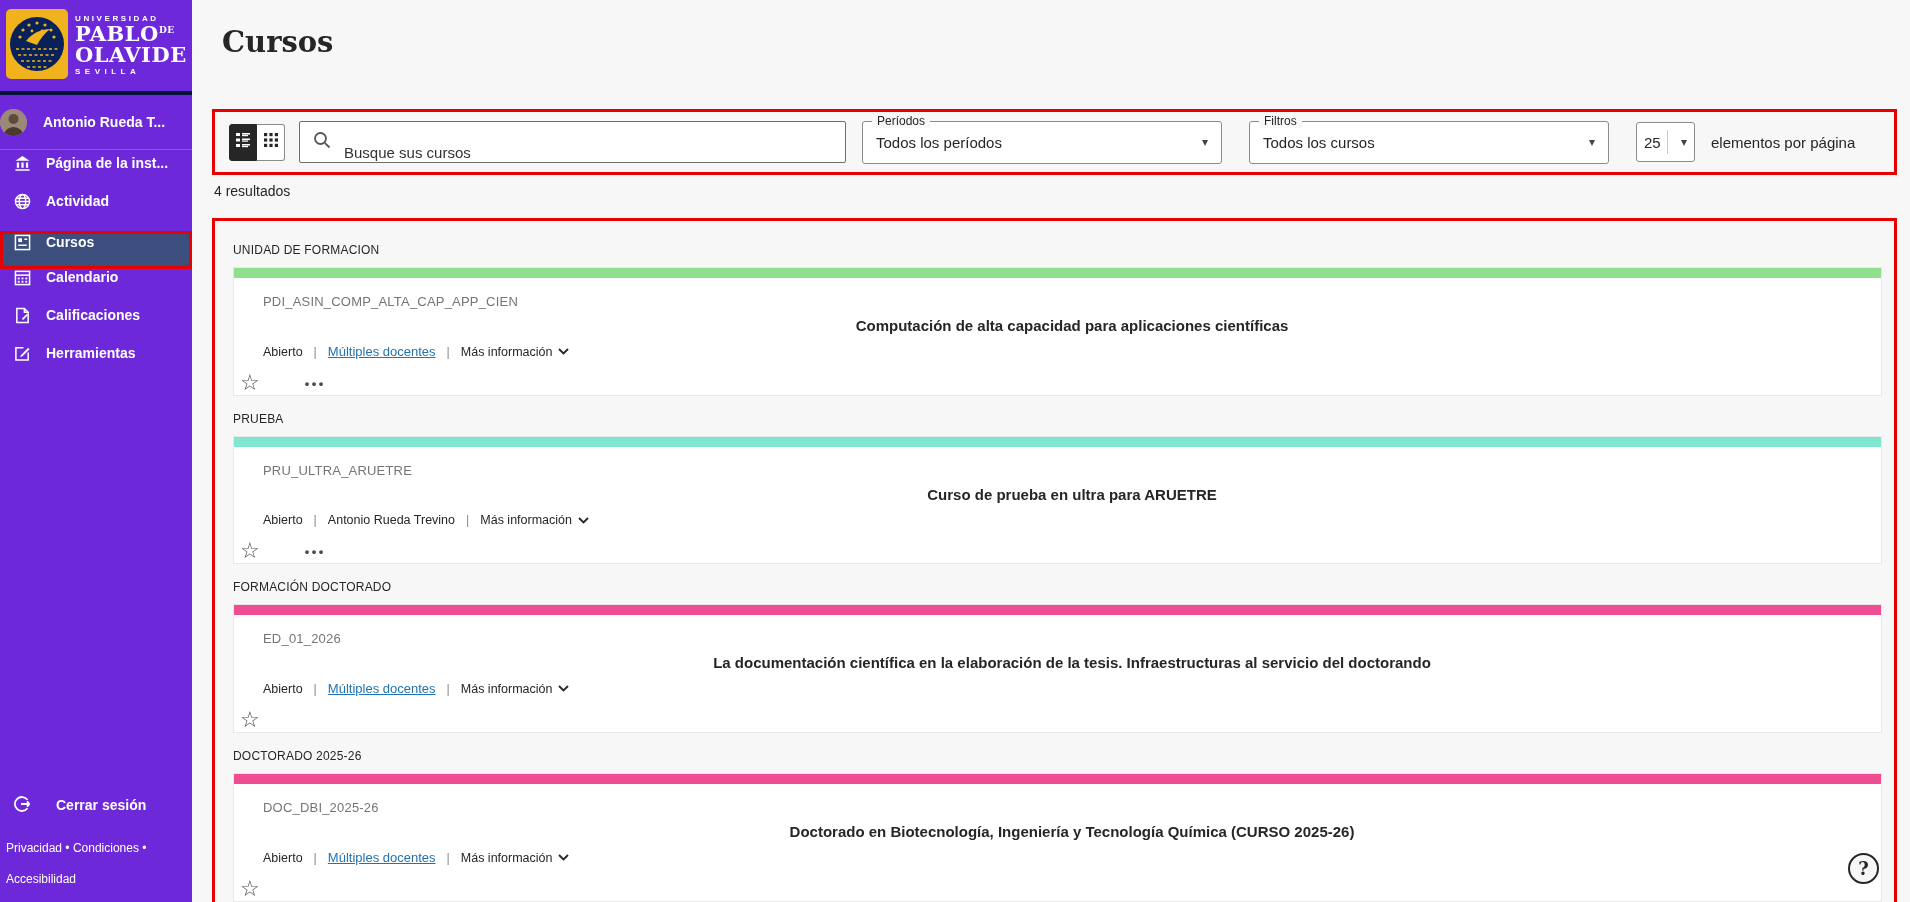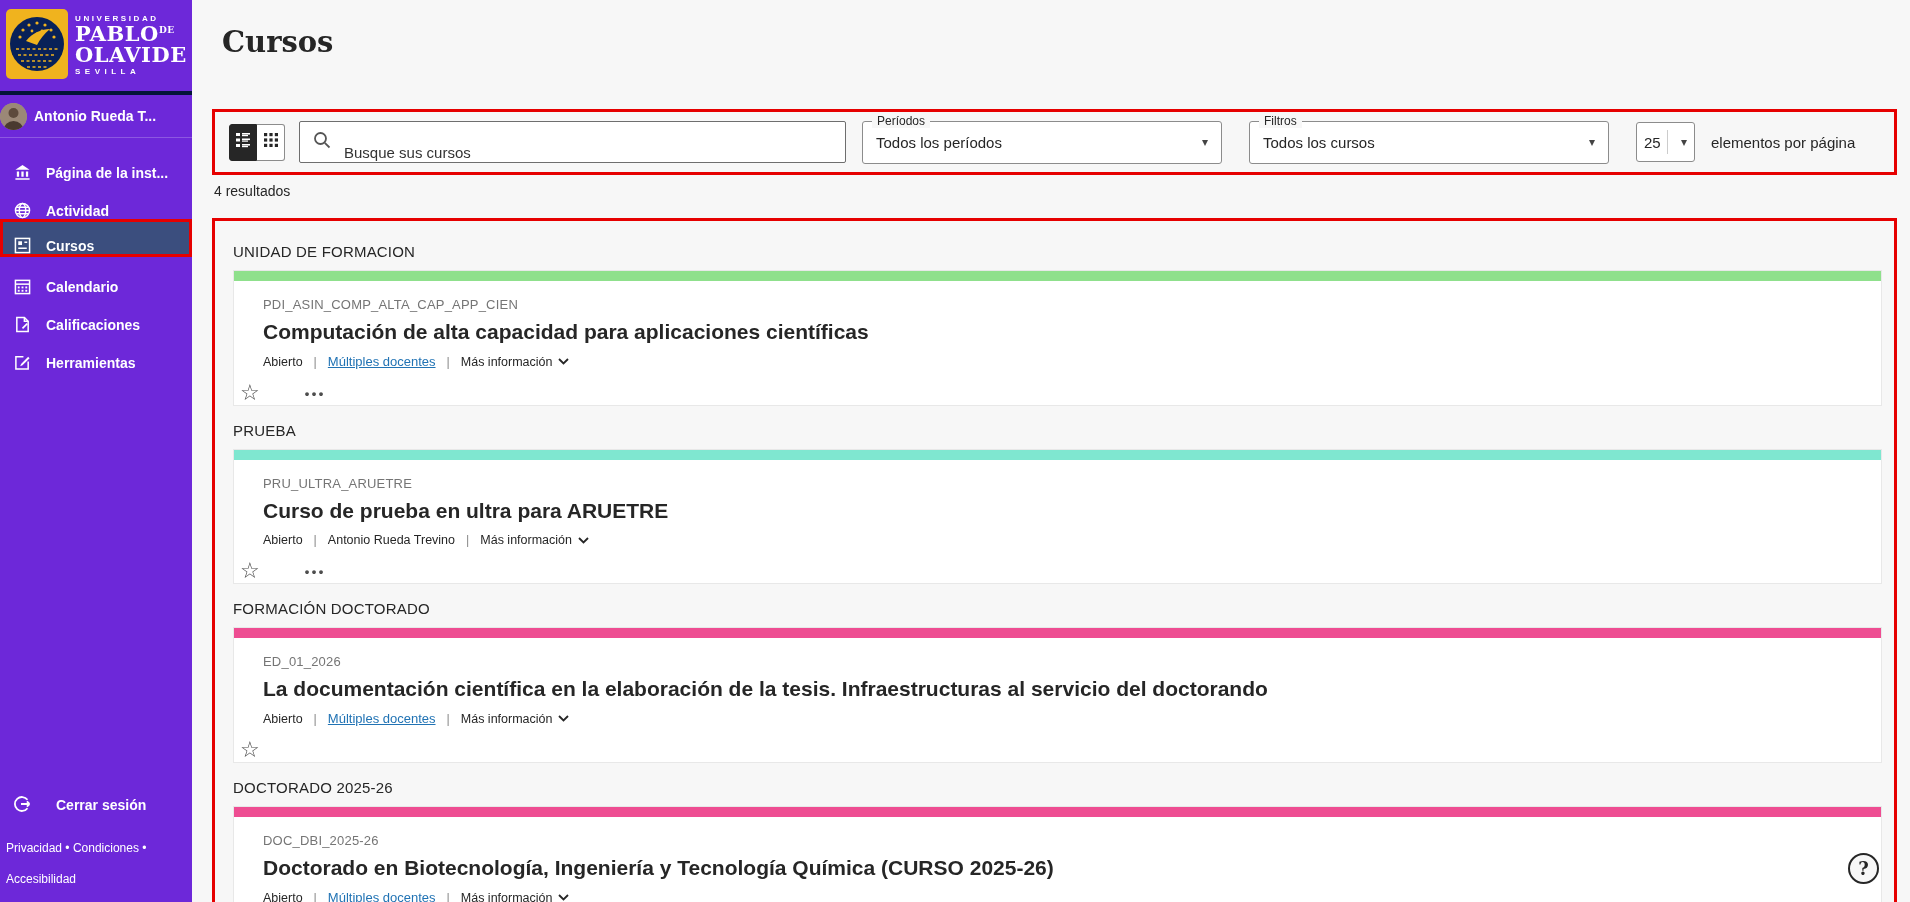--- a/index.html
+++ b/index.html
@@ -20,32 +20,32 @@
     padding:7px 6px; border-bottom:4px solid #04143a;
   }
   .logo-emblem { flex:0 0 62px; }
   .logo-text { line-height:1; }
   .logo-line1 { font-size:8px; letter-spacing:2.6px; font-weight:bold; }
   .logo-line-big { font-family:"DejaVu Serif", serif; font-size:21px; font-weight:bold; letter-spacing:.5px; }
   .logo-de { font-size:9px; vertical-align:super; font-weight:bold; }
   .logo-line4 { font-size:8px; letter-spacing:4.5px; font-weight:bold; margin-top:3px; }
 
   .user-row {
-    display:flex; align-items:center; gap:7px; padding:9px 0;
-    border-bottom:1px solid rgba(255,255,255,.22); height:43px;
+    display:flex; align-items:center; gap:16px; padding:9px 0;
+    border-bottom:1px solid rgba(255,255,255,.22); height:55px;
   }
   .avatar {
     width:27px; height:27px; border-radius:50%; background:#a09486;
     display:flex; align-items:flex-end; justify-content:center; overflow:hidden;
   }
   .user-name { font-size:14px; font-weight:bold; white-space:nowrap; }
 
   .nav { padding-top:5px; }
   .nav-item {
-    display:flex; align-items:flex-end; gap:15px; height:38px;
+    display:flex; align-items:flex-start; gap:15px; height:38px;
     padding:0 13px; font-size:14px; font-weight:bold; cursor:pointer;
   }
   .nav-item .ico { width:18px; display:flex; justify-content:center; }
   .nav-item.selected {
     background:#3b4e7e; border:3px solid #e60000; padding:0 10px;
   }
   .badge {
     margin-left:auto; width:20px; height:20px; border-radius:50%;
     background:#fff; color:#262626; font-size:12px; font-weight:bold;
     display:flex; align-items:center; justify-content:center;
@@ -104,29 +104,29 @@
     flex:0 0 59px; height:40px; background:#fff; border:1px solid #8c8c8c;
     border-radius:3px; display:flex; align-items:center; margin-left:13px;
     padding:0 7px; font-size:15px; cursor:pointer;
   }
   .page-size .div { width:1px; height:24px; background:#ccc; margin:0 6px 0 auto; }
   .per-page { font-size:15px; white-space:nowrap; margin-left:2px; }
 
   .results-line { font-size:14px; margin:8px 0 0 2px; }
 
   .course-list { margin-top:19px; padding:11px 12px 36px 7px; position:relative; min-height:648px; }
-  .group-term { font-size:15px; letter-spacing:.2px; margin:11px 0 0 11px; color:#262626; }
+  .group-term { font-size:12px; letter-spacing:.2px; margin:11px 0 0 11px; color:#262626; }
   .card {
     display:flex; align-items:stretch; background:#fff; border:1px solid #e8e8e8;
     margin:10px 0 16px 11px; min-height:95px;flex-direction:column;
   }
   .stripe { flex:0 0 10px; }
   .card-body { flex:1; padding:16px 0 12px 29px; }
   .course-code { font-size:13px; color:#757575; letter-spacing:.2px; }
-  .course-title { font-size:21px; font-weight:bold; margin-top:8px; cursor:pointer; }
+  .course-title { font-size:15px; font-weight:bold; margin-top:8px; cursor:pointer;text-align:center; }
   .course-meta { display:flex; align-items:center; gap:11px; margin-top:10px; font-size:12.5px; }
   .msep { color:#8c8c8c; }
   .meta-link { color:#2173b4; text-decoration:underline; font-size:13px; cursor:pointer; }
   .more-info { display:flex; align-items:center; gap:6px; cursor:pointer; }
   .card-actions { display:flex; align-items:center; gap:33px; padding-right:50px; }
   .card-actions.star-only { padding-right:60px; }
   .star-btn { font-size:22px; color:#4d4d4d; cursor:pointer; line-height:1; background:none; border:none; }
   .menu-btn { font-size:13px; color:#4d4d4d; letter-spacing:2.5px; font-weight:bold; cursor:pointer; background:none; border:none; }
 
   .help-btn {

